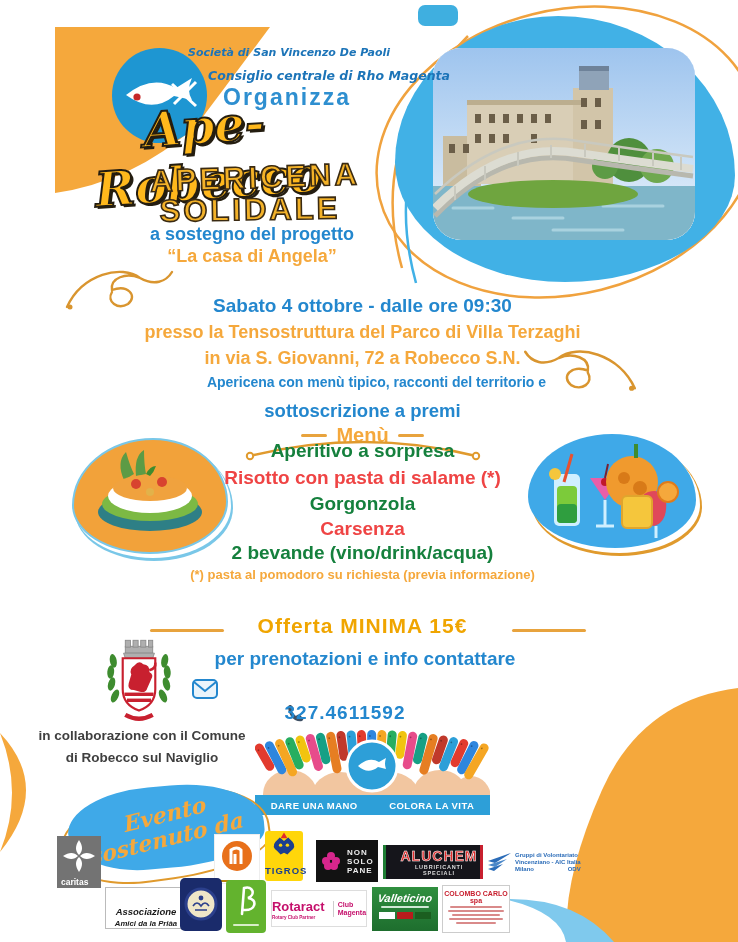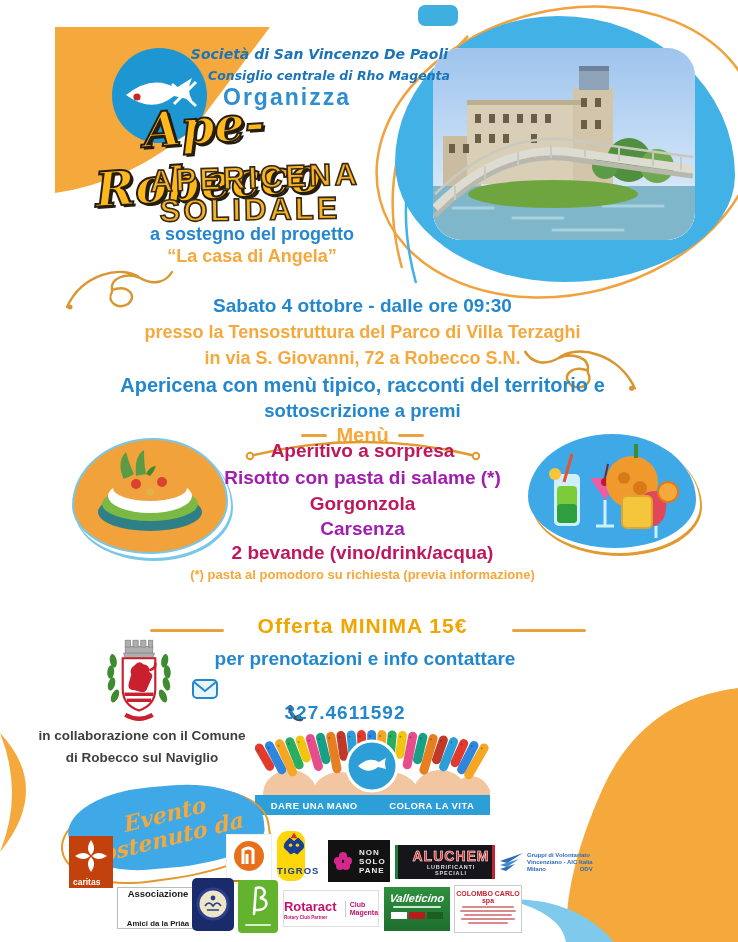--- a/index.html
+++ b/index.html
@@ -2,25 +2,25 @@
 <html><head>
 <meta charset="utf-8">
 <style>
   html,body{margin:0;padding:0;background:#fff;}
   #flyer{position:relative;width:738px;height:942px;background:#fff;overflow:hidden;
          font-family:"Liberation Sans",sans-serif;}
   .abs{position:absolute;}
   .txt{font-family:"Liberation Sans",sans-serif;font-weight:700;text-align:center;}
   .blue{color:#2387CE;}
   .orgc{color:#F5A83C;}
-  .c-blue{color:#be185d;}
-  .c-orange{color:#a21caf;}
+  .c-blue{color:#15803d;}
+  .c-orange{color:#ef4444;}
   .dash{display:inline-block;width:26px;height:3px;background:#E8A33D;vertical-align:middle;margin:0 9px 3px 9px;border-radius:2px;}
   .hdash{position:absolute;height:3px;background:#E8A33D;border-radius:2px;}
-  .sponsor{position:absolute;box-sizing:border-box;margin-left:12px;}
+  .sponsor{position:absolute;box-sizing:border-box;}
   .fakeline{background:#D98A8A;height:2px;border-radius:1px;margin:2px auto 0 auto;}
   .script{font-family:"DejaVu Serif",serif;font-style:italic;font-weight:700;}
 </style>
 </head>
 <body>
 
 <div id="flyer">
 
   <svg class="abs" style="left:0;top:0;z-index:0;" width="738" height="942" viewBox="0 0 738 942">
 
@@ -105,21 +105,21 @@
   </div>
 
   <div class="abs" style="left:112px;top:48px;width:95px;height:95px;background:#1E96D2;border-radius:50%;z-index:2;">
     <svg width="95" height="95" viewBox="0 0 95 95">
       <path d="M14,47 Q40,26 64,40 L80,30 Q74,42 80,52 L62,48 Q40,66 14,47 Z" fill="#FFFFFF"></path>
       <path d="M60,36 L84,58 M62,56 L84,34" stroke="#FFFFFF" stroke-width="3" fill="none"></path>
       <circle cx="25" cy="49" r="3.6" fill="#C62828"></circle>
     </svg>
   </div>
 
-  <div class="abs txt" style="left:188px;top:46px;width:260px;text-align:right;font-style:italic;font-size:14px;color:#1C74B8;z-index:2;font-family:'DejaVu Sans',sans-serif;">Società di San Vincenzo De Paoli</div>
+  <div class="abs txt" style="left:188px;top:46px;width:260px;text-align:left;font-style:italic;font-size:11px;color:#1C74B8;z-index:2;font-family:'DejaVu Sans',sans-serif;">Società di San Vincenzo De Paoli</div>
   <div class="abs txt" style="left:190px;top:68px;width:260px;text-align:right;font-style:italic;font-size:12.5px;color:#1C74B8;z-index:2;font-family:'DejaVu Sans',sans-serif;">Consiglio centrale di Rho Magenta</div>
   <div class="abs txt" style="left:152px;top:84px;width:270px;font-size:23px;letter-spacing:2px;color:#2E8FD0;z-index:2;">Organizza</div>
 
   <div class="abs script" style="left:46px;top:98px;width:320px;text-align:center;font-size:48px;color:#FFB81C;z-index:2;
               transform:rotate(-4deg);-webkit-text-stroke:2px #241d10;text-shadow:2.5px 2.5px 0 #241d10;">Ape-Robecco</div>
 
   <div class="abs txt" style="left:95px;top:160px;width:320px;font-size:31px;font-weight:900;color:#F3B229;letter-spacing:3px;z-index:2;
               transform:rotate(-2deg);-webkit-text-stroke:1.6px #3A2A12;">APERICENA</div>
   <div class="abs txt" style="left:90px;top:192px;width:320px;font-size:31px;font-weight:900;color:#F3B229;letter-spacing:3px;z-index:2;
               transform:rotate(-1deg);-webkit-text-stroke:1.6px #3A2A12;">SOLIDALE</div>
@@ -132,21 +132,21 @@
     <circle cx="8" cy="45" r="2.5" fill="#D9952F"></circle>
   </svg>
   <svg class="abs" style="left:520px;top:340px;z-index:2;transform:scaleX(-1);" width="120" height="60" viewBox="0 0 115 55">
     <path d="M5,45 C20,12 60,2 78,16 C64,10 48,16 50,28 C66,22 76,34 66,42 C56,48 44,40 50,30 M78,16 C92,24 104,20 110,10" fill="none" stroke="#D9952F" stroke-width="2.4" stroke-linecap="round"></path>
     <circle cx="8" cy="45" r="2.5" fill="#D9952F"></circle>
   </svg>
 
   <div class="abs txt blue" style="left:85px;top:295px;width:555px;font-size:19px;z-index:2;">Sabato 4 ottobre - dalle ore 09:30</div>
   <div class="abs txt orgc" style="left:85px;top:322px;width:555px;font-size:18px;z-index:2;">presso la Tensostruttura del Parco di Villa Terzaghi</div>
   <div class="abs txt orgc" style="left:85px;top:348px;width:555px;font-size:18px;z-index:2;">in via S. Giovanni, 72 a Robecco S.N.</div>
-  <div class="abs txt blue" style="left:85px;top:374px;width:555px;font-size:20px;z-index:2;">Apericena con menù tipico, racconti del territorio e</div>
+  <div class="abs txt blue" style="left:99px;top:374px;width:555px;font-size:14px;z-index:2;">Apericena con menù tipico, racconti del territorio e</div>
   <div class="abs txt blue" style="left:85px;top:400px;width:555px;font-size:18.5px;z-index:2;">sottoscrizione a premi</div>
 
   <div class="abs txt orgc" style="left:85px;top:424px;width:555px;font-size:20px;z-index:2;">
     <span class="dash"></span><span>Menù</span><span class="dash"></span>
   </div>
   <svg class="abs" style="left:240px;top:428px;z-index:2;" width="246" height="36" viewBox="0 0 246 36">
     <path d="M10,28 Q123,0 236,28" fill="none" stroke="#E09A2D" stroke-width="2.5"></path>
     <circle cx="10" cy="28" r="3.2" fill="#fff" stroke="#E09A2D" stroke-width="2"></circle>
     <circle cx="236" cy="28" r="3.2" fill="#fff" stroke="#E09A2D" stroke-width="2"></circle>
   </svg>
@@ -313,21 +313,21 @@
   </div>
 
   <div class="sponsor" style="left:214px;top:834px;width:46px;height:50px;background:#fff;border:1px solid #eee;z-index:2;text-align:center;">
     <svg width="36" height="36" viewBox="0 0 36 36" style="margin-top:3px;">
       <circle cx="18" cy="18" r="15" fill="#E8701A"></circle>
       <path d="M12,26 L12,12 Q18,8 22,12 L22,26 M16,26 L16,16" stroke="#FFFFFF" stroke-width="3" fill="none"></path>
     </svg>
     <div class="fakeline" style="width:34px;background:#B8860B;"></div>
   </div>
 
-  <div class="sponsor" style="left:265px;top:831px;width:28px;height:50px;background:#FFD60A;border-radius:11px;z-index:2;text-align:center;">
+  <div class="sponsor" style="left:265px;top:831px;width:38px;height:50px;background:#FFD60A;border-radius:3px;z-index:2;text-align:center;">
     <svg width="34" height="30" viewBox="0 0 40 34">
       <path d="M20,1 l4,7 l-8,0 Z" fill="#E02B2B"></path>
       <path d="M10,12 l5,-5 l5,4 l5,-4 l5,5 q5,6 -2,11 l-4,4 l-4,-2 l-4,2 l-4,-4 q-7,-5 -2,-11 Z" fill="#1B3F8F"></path>
       <circle cx="16" cy="16" r="2" fill="#FFD60A"></circle>
         <circle cx="24" cy="16" r="2" fill="#FFD60A"></circle>
     </svg>
     <div class="txt" style="font-size:9.5px;font-weight:900;color:#1B3F8F;letter-spacing:1px;">TIGROS</div>
   </div>
 
   <div class="sponsor" style="left:316px;top:840px;width:62px;height:42px;background:#121212;z-index:2;display:flex;align-items:center;">
@@ -362,34 +362,34 @@
     <div style="line-height:7px;margin-left:2px;">
       <div class="txt" style="font-size:6px;color:#2B6CB8;text-align:left;">Gruppi di Volontariato</div>
       <div class="txt" style="font-size:6px;color:#2B6CB8;text-align:left;">Vincenziano - AIC Italia</div>
       <div style="display:flex;justify-content:space-between;">
         <span class="txt" style="font-size:6px;color:#2B6CB8;">Milano</span>
         <span class="txt" style="font-size:6px;color:#2B6CB8;">ODV</span>
       </div>
     </div>
   </div>
 
-  <div class="sponsor" style="left:57px;top:836px;width:44px;height:52px;background:#c2410c;z-index:2;">
+  <div class="sponsor" style="left:57px;top:836px;width:44px;height:52px;background:#737373;z-index:2;">
     <svg width="34" height="34" viewBox="0 0 34 34" style="margin:3px 0 0 5px;">
       <g fill="#FFFFFF">
         <path d="M17,1 C21,7 21,12 17,16 C13,12 13,7 17,1 Z"></path>
         <path d="M33,17 C27,21 22,21 18,17 C22,13 27,13 33,17 Z"></path>
         <path d="M17,33 C13,27 13,22 17,18 C21,22 21,27 17,33 Z"></path>
         <path d="M1,17 C7,13 12,13 16,17 C12,21 7,21 1,17 Z"></path>
       </g>
     </svg>
     <div class="txt" style="font-size:8.5px;color:#fff;text-align:left;margin-left:4px;">caritas</div>
   </div>
 
   <div class="sponsor" style="left:105px;top:887px;width:82px;height:42px;background:#fff;border:1px solid #BBB;z-index:2;
-              display:flex;flex-direction:column;justify-content:space-between;">
+              display:flex;flex-direction:column;justify-content:flex-end;font-style:italic;">
     <div class="txt" style="font-size:9.5px;color:#1A1A1A;font-weight:800;">Associazione</div>
     <div class="txt" style="font-size:7.8px;color:#1A1A1A;font-weight:800;margin-top:2px;">Amici da la Priàa</div>
   </div>
 
   <div class="sponsor" style="left:180px;top:878px;width:42px;height:53px;background:#1A2B6B;border-radius:5px;z-index:2;text-align:center;">
     <svg width="36" height="36" viewBox="0 0 36 36" style="margin-top:8px;">
       <circle cx="18" cy="18" r="15" fill="#EFE6C8" stroke="#2B3F8C" stroke-width="3"></circle>
       <path d="M10,20 q4,-6 8,0 q4,-6 8,0 M12,24 h12" stroke="#2B3F8C" stroke-width="1.6" fill="none"></path>
       <circle cx="18" cy="12" r="2.4" fill="#2B3F8C"></circle>
     </svg>

